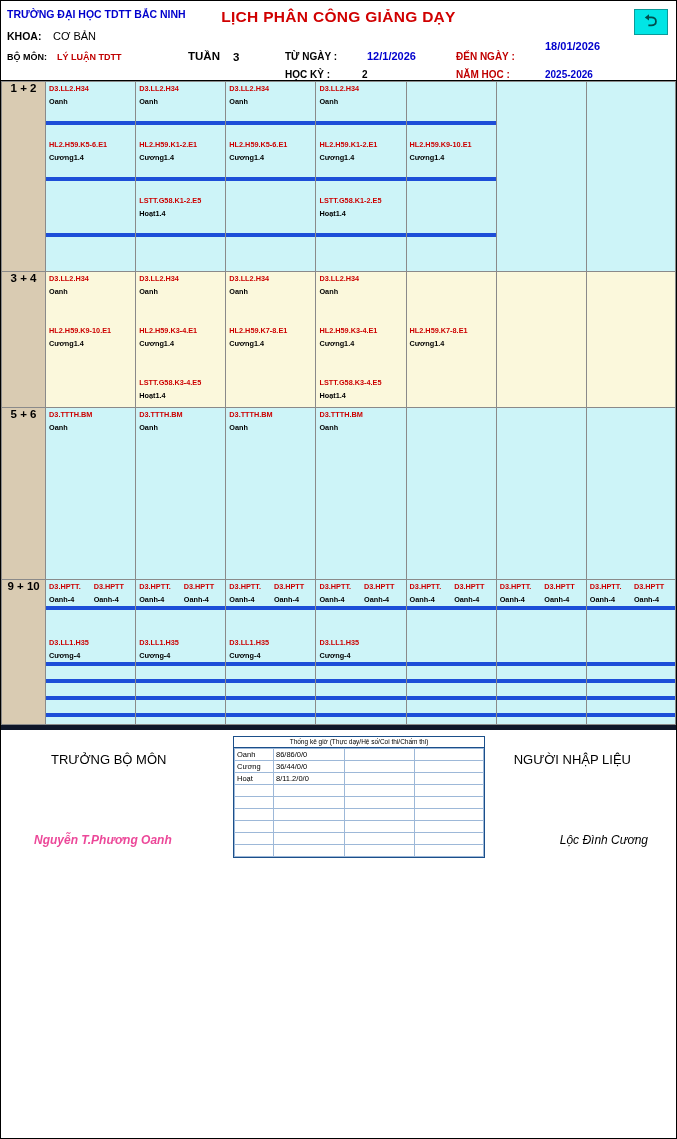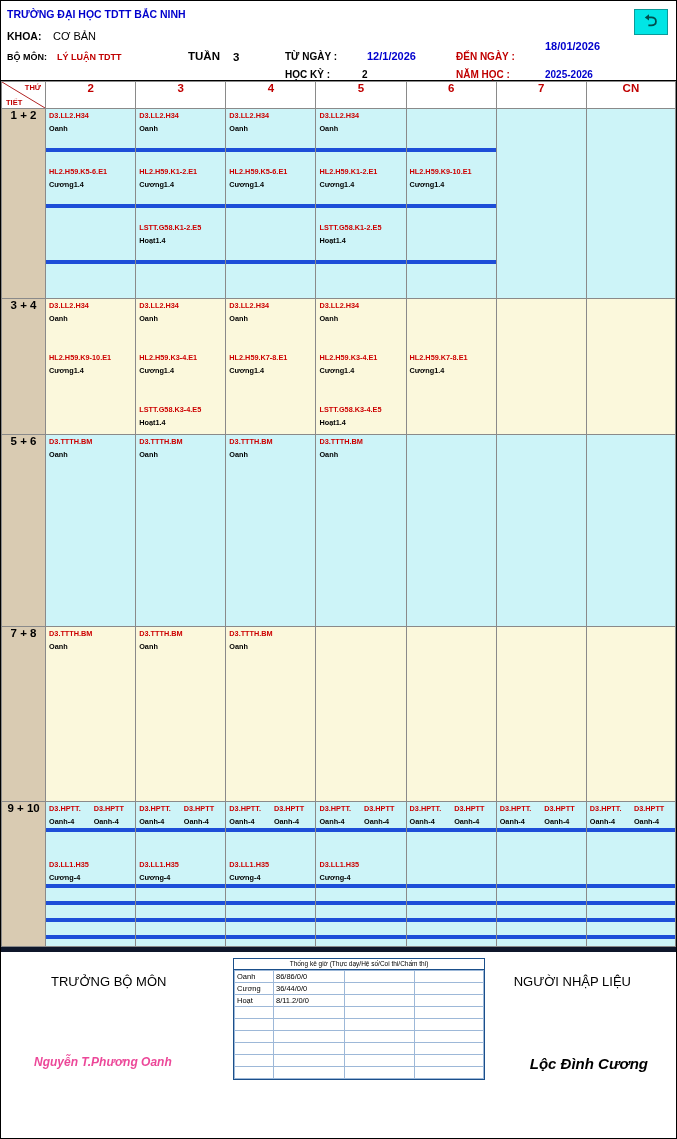--- a/index.html
+++ b/index.html
@@ -43,40 +43,41 @@
   .dual{display:flex;}
   .dual .slot{flex:1 1 50%;}
   .sep{border-bottom:4px solid #1d4ed8;}
   
   .watermark{position:absolute;left:0;right:0;top:530px;text-align:center;font-size:54px;color:#9a9a9a;font-family:"Liberation Sans",sans-serif;pointer-events:none;opacity:.85;}
   
   .footer{position:relative;height:125px;border-top:5px solid #0f172a;}
   .footer .left-sig{position:absolute;left:50px;top:22px;font-size:13px;color:#000;}
   .footer .right-sig{position:absolute;right:45px;top:22px;font-size:13px;color:#000;margin-left:6px;}
   .footer .left-name{position:absolute;left:33px;top:103px;font-size:12px;font-style:italic;font-weight:bold;color:#ec4899;}
-  .footer .right-name{position:absolute;right:28px;top:103px;font-size:15px;font-style:italic;font-weight:bold;color:#000;}
+  .footer .right-name{position:absolute;right:28px;top:103px;font-size:12px;font-style:italic;font-weight:normal;color:#000;}
   .stats{position:absolute;left:232px;top:6px;width:250px;border:1px solid #1b4f8a;background:#ffffff;}
   .stats .stitle{font-size:6.5px;text-align:center;color:#000;border-bottom:1px solid #1b4f8a;line-height:10px;}
   table.stbl{border-collapse:collapse;width:100%;table-layout:fixed;}
   table.stbl td{border:1px solid #9db8d8;font-size:7.5px;height:11px;line-height:11px;padding:0 2px;color:#000;}
   table.stbl td.nm{width:34px;text-align:left;}
   table.stbl td.vl{width:66px;text-align:left;}
   table.stbl td.rest{}
 </style>
 </head>
 <body>
 
 <div class="page">
 
   <div class="hdr">
     <div class="uni">TRƯỜNG ĐẠI HỌC TDTT BẮC NINH</div>
     <div class="khoa-lbl">KHOA:</div>
     <div class="khoa-val">CƠ BẢN</div>
     <div class="bm-lbl">BỘ MÔN:</div>
     <div class="bm-val">LÝ LUẬN TDTT</div>
+    <div class="title">LỊCH PHÂN CÔNG GIẢNG DẠY</div>
     <div class="tuan-lbl">TUẦN</div>
     <div class="tuan-val">3</div>
     <div class="tungay-lbl">TỪ NGÀY :</div>
     <div class="tungay-val">12/1/2026</div>
     <div class="denngay-lbl">ĐẾN NGÀY :</div>
     <div class="denngay-val">18/01/2026</div>
     <div class="hk-lbl">HỌC KỲ :</div>
     <div class="hk-val">2</div>
     <div class="nh-lbl">NĂM HỌC :</div>
     <div class="nh-val">2025-2026</div>
@@ -89,36 +90,20 @@
         <col style="width:44px">
         <col style="width:90px">
           <col style="width:90px">
           <col style="width:90px">
         <col style="width:90px">
           <col style="width:90px">
           <col style="width:90px">
         <col style="width:89px">
       </colgroup>
       <tbody>
-          <tr>
-        <th class="colhead corner" style="height:26px">
-          <svg class="diag" viewBox="0 0 44 26" preserveAspectRatio="none">
-                <line x1="0" y1="0" x2="44" y2="26" stroke="#b02020" stroke-width="1"></line>
-              </svg>
-          <span class="thu">THỨ</span>
-          <span class="tiet">TIẾT</span>
-        </th>
-        <th class="colhead">2</th>
-        <th class="colhead">3</th>
-        <th class="colhead">4</th>
-        <th class="colhead">5</th>
-        <th class="colhead">6</th>
-        <th class="colhead">7</th>
-        <th class="colhead">CN</th>
-      </tr>
 
       <tr style="height:190px">
         <td class="rowlabel">1 + 2</td>
         <td class="cyan">
           <span class="slot code">D3.LL2.H34</span>
           <span class="slot name">Oanh</span>
           <span class="slot blank sep">.</span>
           <span class="slot blank">.</span>
           <span class="slot code">HL2.H59.K5-6.E1</span>
           <span class="slot name">Cương1.4</span>
@@ -239,21 +224,21 @@
           <span class="slot blank">.</span>
           <span class="slot blank">.</span>
           <span class="slot blank">.</span>
           <span class="slot code">HL2.H59.K7-8.E1</span>
           <span class="slot name">Cương1.4</span>
         </td>
         <td class="ivory"></td>
         <td class="ivory"></td>
       </tr>
 
-      <tr style="height:192px">
+      <tr style="height:172px">
         <td class="rowlabel">5 + 6</td>
         <td class="cyan">
           <span class="slot code">D3.TTTH.BM</span>
           <span class="slot name">Oanh</span>
         </td>
         <td class="cyan">
           <span class="slot code">D3.TTTH.BM</span>
           <span class="slot name">Oanh</span>
         </td>
         <td class="cyan">
@@ -262,39 +247,20 @@
         </td>
         <td class="cyan">
           <span class="slot code">D3.TTTH.BM</span>
           <span class="slot name">Oanh</span>
         </td>
         <td class="cyan"></td>
         <td class="cyan"></td>
         <td class="cyan"></td>
       </tr>
 
-      <tr style="height:175px">
-        <td class="rowlabel">7 + 8</td>
-        <td class="ivory">
-          <span class="slot code">D3.TTTH.BM</span>
-          <span class="slot name">Oanh</span>
-        </td>
-        <td class="ivory">
-          <span class="slot code">D3.TTTH.BM</span>
-          <span class="slot name">Oanh</span>
-        </td>
-        <td class="ivory">
-          <span class="slot code">D3.TTTH.BM</span>
-          <span class="slot name">Oanh</span>
-        </td>
-        <td class="ivory"></td>
-        <td class="ivory"></td>
-        <td class="ivory"></td>
-        <td class="ivory"></td>
-      </tr>
 
       <tr style="height:145px">
         <td class="rowlabel">9 + 10</td>
         <td class="cyan">
           <div class="dual">
             <span class="slot code">D3.HPTT.</span>
             <span class="slot code">D3.HPTT</span>
           </div>
           <div class="dual sep">
             <span class="slot name">Oanh-4</span>

